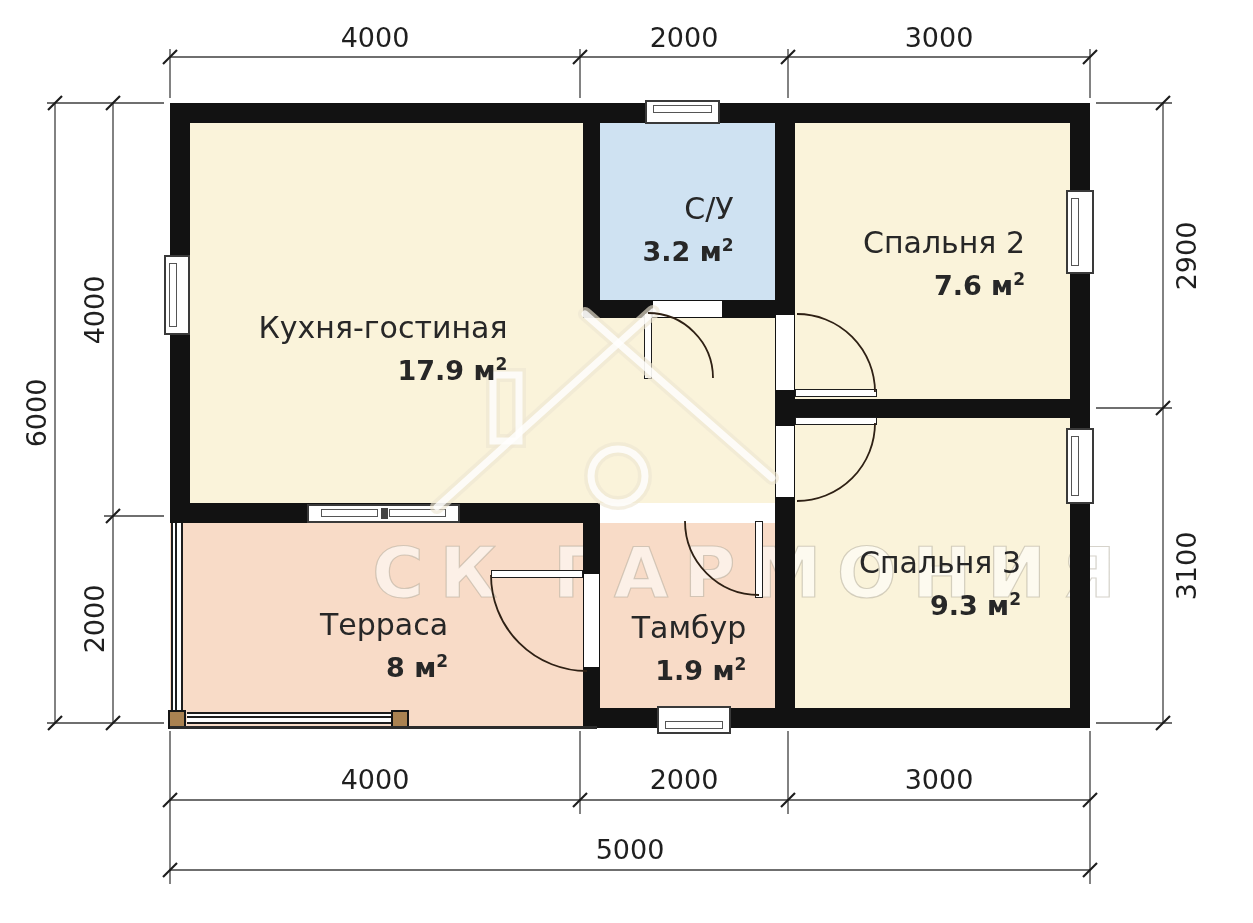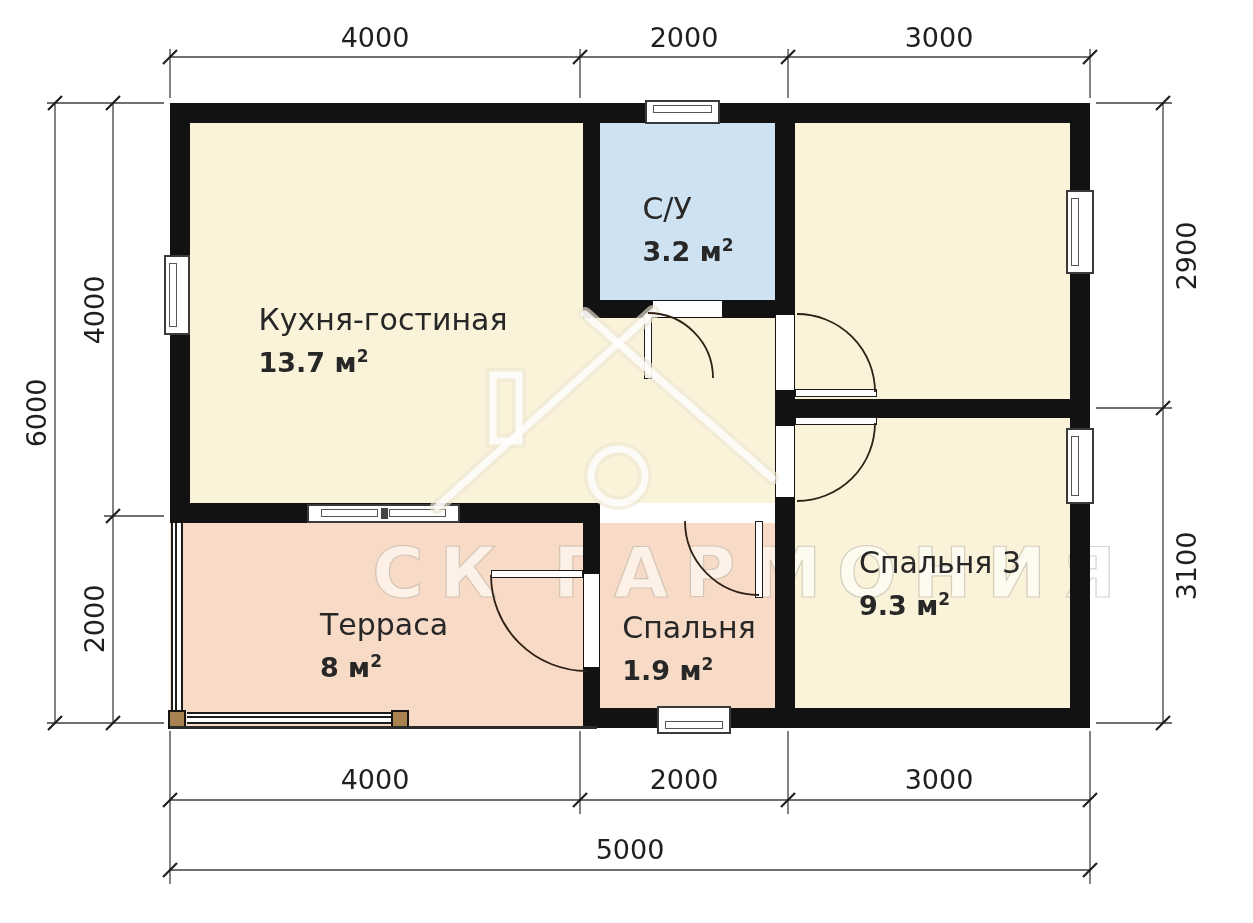--- a/index.html
+++ b/index.html
@@ -12,21 +12,21 @@
   .win .bar-h{position:absolute;left:8%;right:8%;top:3px;height:6px;border:1px solid #555;background:#fff;}
   .win .bar-v{position:absolute;top:8%;bottom:8%;left:3px;width:6px;border:1px solid #555;background:#fff;}
   .win .mid{position:absolute;background:#444;}
   .leaf{position:absolute;background:#ffffff;border:1.6px solid #1d1d1d;box-sizing:border-box;}
   .rail-v{position:absolute;width:12px;box-sizing:border-box;border-left:2.5px solid #1d1d1d;border-right:2.5px solid #1d1d1d;
           background:linear-gradient(to right,#fff 0 2px,#1d1d1d 2px 4.5px,#fff 4.5px 100%);}
   .rail-h{position:absolute;height:12px;box-sizing:border-box;border-top:2.5px solid #1d1d1d;border-bottom:2.5px solid #1d1d1d;
           background:linear-gradient(to bottom,#fff 0 2px,#1d1d1d 2px 4.5px,#fff 4.5px 100%);}
   .post{position:absolute;width:18px;height:19px;background:#aa8251;border:2.5px solid #161616;box-sizing:border-box;}
   .tedge{position:absolute;height:3px;background:#2c2c2c;}
-  .room-label{position:absolute;transform:translate(-50%,-50%);text-align:left;color:#272727;line-height:37px;white-space:nowrap;}
+  .room-label{position:absolute;transform:translate(-50%,-50%);text-align:right;color:#272727;line-height:37px;white-space:nowrap;}
   .room-label .nm{font-size:30px;}
   .room-label .ar{font-size:27px;font-weight:bold;}
   .room-label sup{font-size:17px;}
   .dim-label{position:absolute;transform:translate(-50%,-50%);font-size:27px;color:#1f1f1f;white-space:nowrap;}
   .dim-label.vert{transform:translate(-50%,-50%) rotate(-90deg);}
   .watermark{position:absolute;left:752px;top:573px;transform:translate(-50%,-50%);
              font-size:70px;font-weight:bold;letter-spacing:16px;white-space:nowrap;
              color:rgba(255,255,255,0.58);-webkit-text-stroke:1.2px rgba(165,158,140,0.45);}
   svg{position:absolute;left:0;top:0;}
 </style>
@@ -158,38 +158,42 @@
         <path d="M 48,730 L 62,716"></path>
       <path d="M 106,110 L 120,96"></path>
         <path d="M 106,523 L 120,509"></path>
         <path d="M 106,730 L 120,716"></path>
       <path d="M 1156,110 L 1170,96"></path>
         <path d="M 1156,415 L 1170,401"></path>
         <path d="M 1156,730 L 1170,716"></path>
     </g>
   </svg>
 
-  <div class="room-label" style="left:383px;top:341px;">
+  <div class="room-label" style="left:383px;top:349px;">
     <div class="nm">Кухня-гостиная</div>
-    <div class="ar"><span>13.7 м</span><sup>2</sup></div>
+    <div class="ar"><span>17.9 м</span><sup>2</sup></div>
   </div>
   <div class="room-label" style="left:688px;top:230px;">
     <div class="nm">С/У</div>
     <div class="ar"><span>3.2 м</span><sup>2</sup></div>
   </div>
+  <div class="room-label" style="left:944px;top:264px;">
+    <div class="nm">Спальня 2</div>
+    <div class="ar"><span>7.6 м</span><sup>2</sup></div>
+  </div>
   <div class="room-label" style="left:940px;top:584px;">
     <div class="nm">Спальня 3</div>
     <div class="ar"><span>9.3 м</span><sup>2</sup></div>
   </div>
   <div class="room-label" style="left:384px;top:646px;">
     <div class="nm">Терраса</div>
     <div class="ar"><span>8 м</span><sup>2</sup></div>
   </div>
   <div class="room-label" style="left:689px;top:649px;">
-    <div class="nm">Спальня</div>
+    <div class="nm">Тамбур</div>
     <div class="ar"><span>1.9 м</span><sup>2</sup></div>
   </div>
 
   <div class="dim-label" style="left:375px;top:37px;">4000</div>
   <div class="dim-label" style="left:684px;top:37px;">2000</div>
   <div class="dim-label" style="left:939px;top:37px;">3000</div>
 
   <div class="dim-label" style="left:375px;top:779px;">4000</div>
   <div class="dim-label" style="left:684px;top:779px;">2000</div>
   <div class="dim-label" style="left:939px;top:779px;">3000</div>

